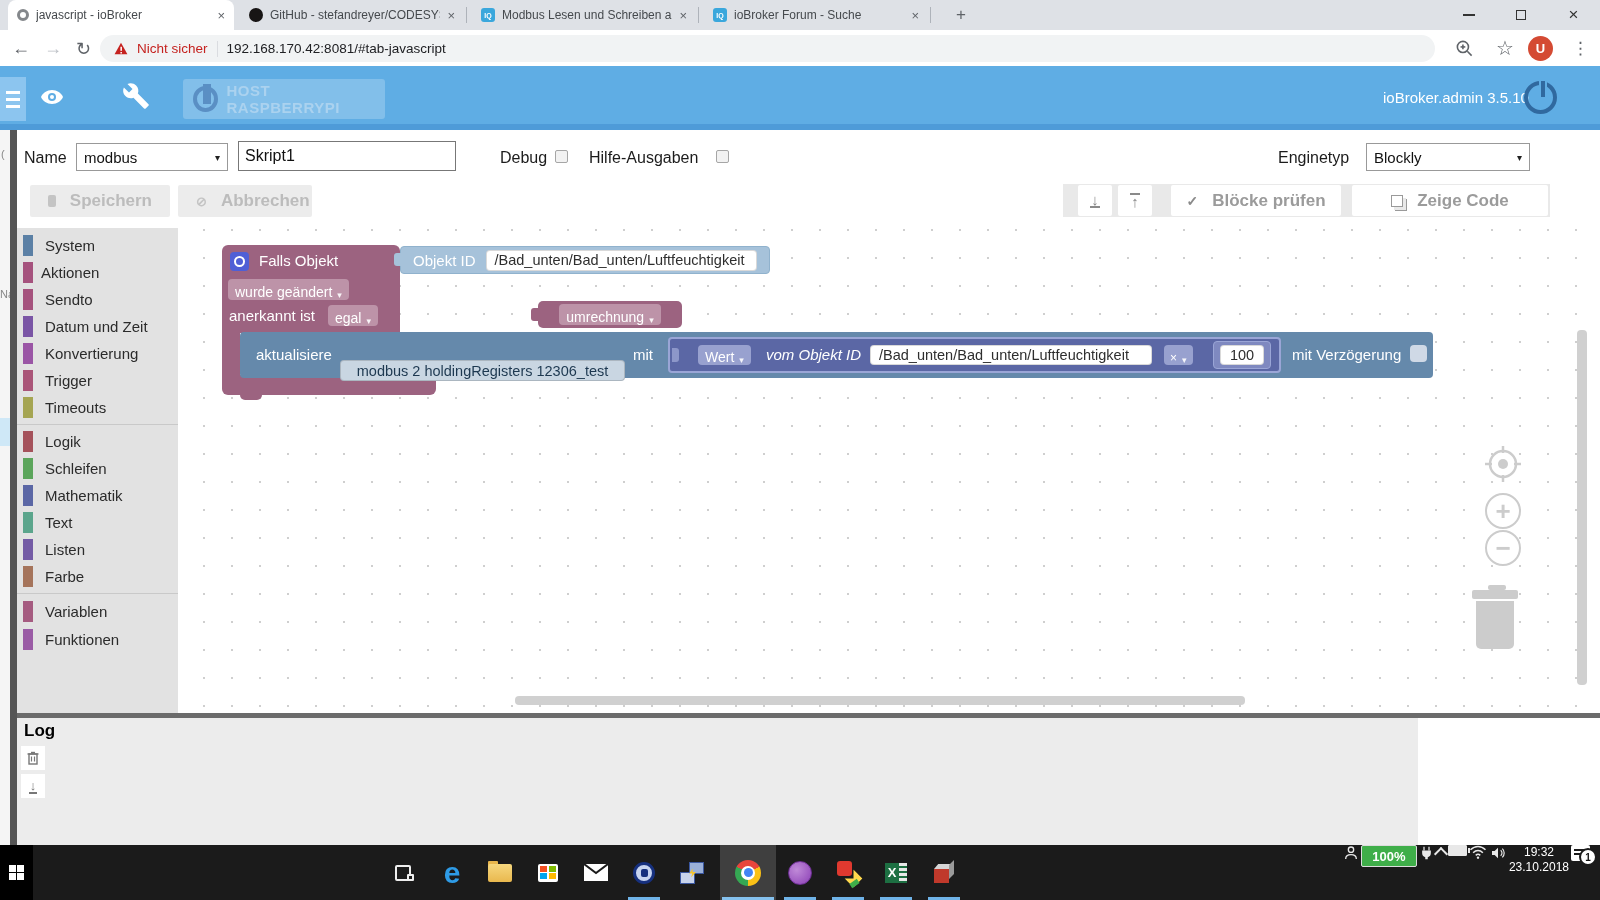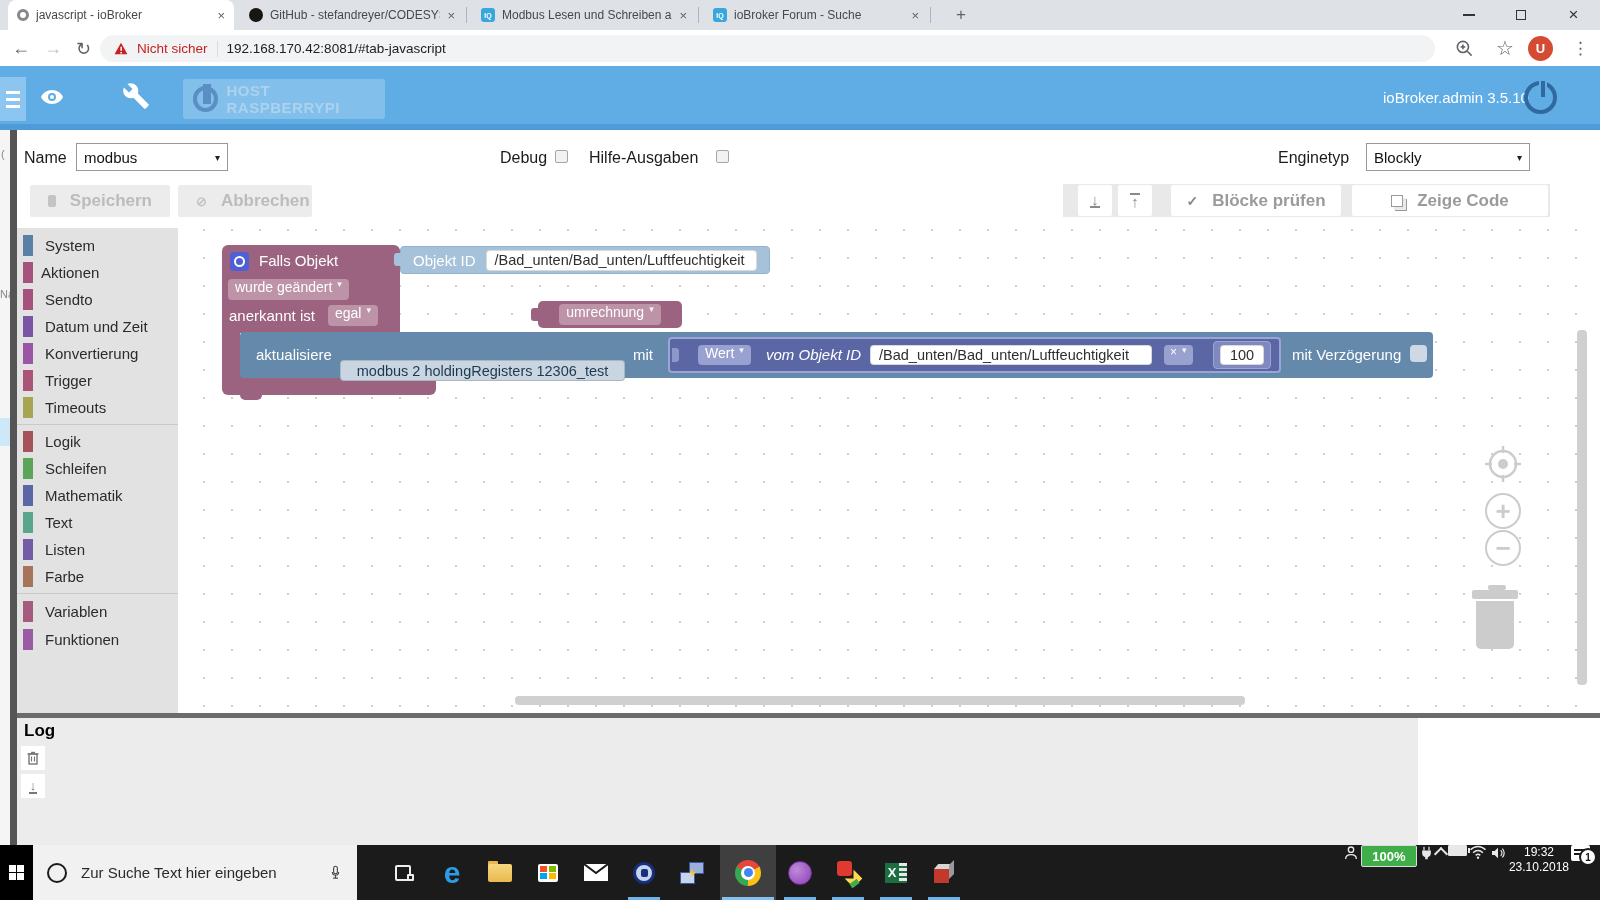--- a/index.html
+++ b/index.html
@@ -52,21 +52,21 @@
   .vsplit{left:10px;top:130px;width:7px;height:715px;background:#555;}
   .toolbox{left:17px;top:228px;width:161px;height:485px;background:#e2e2e2;}
   .tb-item{left:17px;height:27px;width:161px;display:flex;align-items:center;gap:12px;padding-left:6px;box-sizing:border-box;}
   .sw{width:10px;height:21px;flex:none;}
   .tl{font-size:15px;color:#2b2b2b;white-space:nowrap;}
   .tbsep{left:17px;width:161px;height:1px;background:#c9c9c9;}
   
   .ws{left:178px;top:228px;width:1422px;height:485px;background:#fff;
       background-image:radial-gradient(#cfcfcf 1.1px,transparent 1.3px);background-size:28px 28px;background-position:12px 16px;}
   .btxt{color:#fff;font-size:15px;white-space:nowrap;}
-  .chip{display:flex;align-items:flex-start;gap:5px;border-radius:4px;color:#fff;font-size:14px;padding:0 7px;height:21px;box-sizing:border-box;white-space:nowrap;}
+  .chip{display:flex;align-items:flex-end;gap:5px;border-radius:4px;color:#fff;font-size:14px;padding:0 7px;height:21px;box-sizing:border-box;white-space:nowrap;}
   .chip .dd{font-size:9px;opacity:.9;}
   .bfield{background:#fff;border-radius:4px;color:#2e2e2e;font-size:14.5px;display:flex;align-items:center;padding:0 8px;height:21px;border:1px solid rgba(0,0,0,.15);box-sizing:border-box;white-space:nowrap;}
   .mauve-chip{background:#bd93a8;}
   .blue-chip{background:#98a1cf;}
   .gearbox{width:19px;height:19px;background:#4f5fd6;border-radius:4px;display:flex;align-items:center;justify-content:center;}
   .gearbox i{width:11px;height:11px;border:2.5px solid #fff;border-radius:50%;box-sizing:border-box;}
   
   .zoomc{width:36px;height:36px;border:2px solid #ccc;border-radius:50%;box-sizing:border-box;display:flex;align-items:center;justify-content:center;color:#ccc;font-size:26px;font-weight:bold;background:#fff;}
   .scroll{background:#d0d0d0;border-radius:4px;}
   
@@ -182,20 +182,23 @@
   <div class="abs pwr" style="left:1524px;top:81px;width:33px;height:33px;">
       <i></i>
     </div>
 
   <div class="abs" style="left:17px;top:130px;width:1583px;height:98px;background:#fff;"></div>
   <div class="abs lab" style="left:24px;top:149px;">Name</div>
   <div class="abs sel" style="left:76px;top:143px;width:152px;">
     <span>modbus</span>
     <span class="ar">▾</span>
   </div>
+  <div class="abs" style="left:238px;top:141px;width:218px;height:30px;">
+    <input class="inp" value="Skript1" style="">
+  </div>
   <div class="abs lab" style="left:500px;top:149px;">Debug</div>
   <div class="abs cb" style="left:555px;top:150px;"></div>
   <div class="abs lab" style="left:589px;top:149px;">Hilfe-Ausgaben</div>
   <div class="abs cb" style="left:716px;top:150px;"></div>
   <div class="abs lab" style="left:1278px;top:149px;">Enginetyp</div>
   <div class="abs sel" style="left:1366px;top:143px;width:164px;">
     <span>Blockly</span>
     <span class="ar">▾</span>
   </div>
 
@@ -390,30 +393,20 @@
   </div>
 
   <div class="abs taskbar"></div>
   <div class="abs startbtn">
     <span class="winflag">
         <i></i>
         <i></i>
         <i></i>
         <i></i>
       </span>
-  </div>
-  <div class="abs searchbox">
-    <span class="cring"></span>
-    <span class="stxt">Zur Suche Text hier eingeben</span>
-    <svg width="15" height="19" viewBox="0 0 24 24">
-      <path d="M12 14a3 3 0 0 0 3-3V5a3 3 0 0 0-6 0v6a3 3 0 0 0 3 3z" fill="none" stroke="#444" stroke-width="1.8"></path>
-      <path d="M17 11a5 5 0 0 1-10 0" fill="none" stroke="#444" stroke-width="1.8"></path>
-      <line x1="12" y1="16" x2="12" y2="21" stroke="#444" stroke-width="1.8"></line>
-      <line x1="8" y1="21" x2="16" y2="21" stroke="#444" stroke-width="1.8"></line>
-    </svg>
   </div>
 
   <div class="abs slot" style="left:380px;">
     <i style="width:16px;height:16px;border:2px solid #eee;border-radius:2px;box-sizing:border-box;"></i>
     <i style="width:7px;height:7px;border:2px solid #eee;border-radius:1px;box-sizing:border-box;margin-left:-4px;margin-top:10px;background:#1b1b1b;"></i>
   </div>
   <div class="abs slot" style="left:428px;color:#2e9be6;font-size:30px;font-weight:bold;">e</div>
   <div class="abs slot" style="left:476px;">
     <div style="position:relative;width:24px;height:18px;">
       <i style="position:absolute;left:0;top:-3px;width:10px;height:5px;background:#e8b64c;border-radius:1px;"></i>

